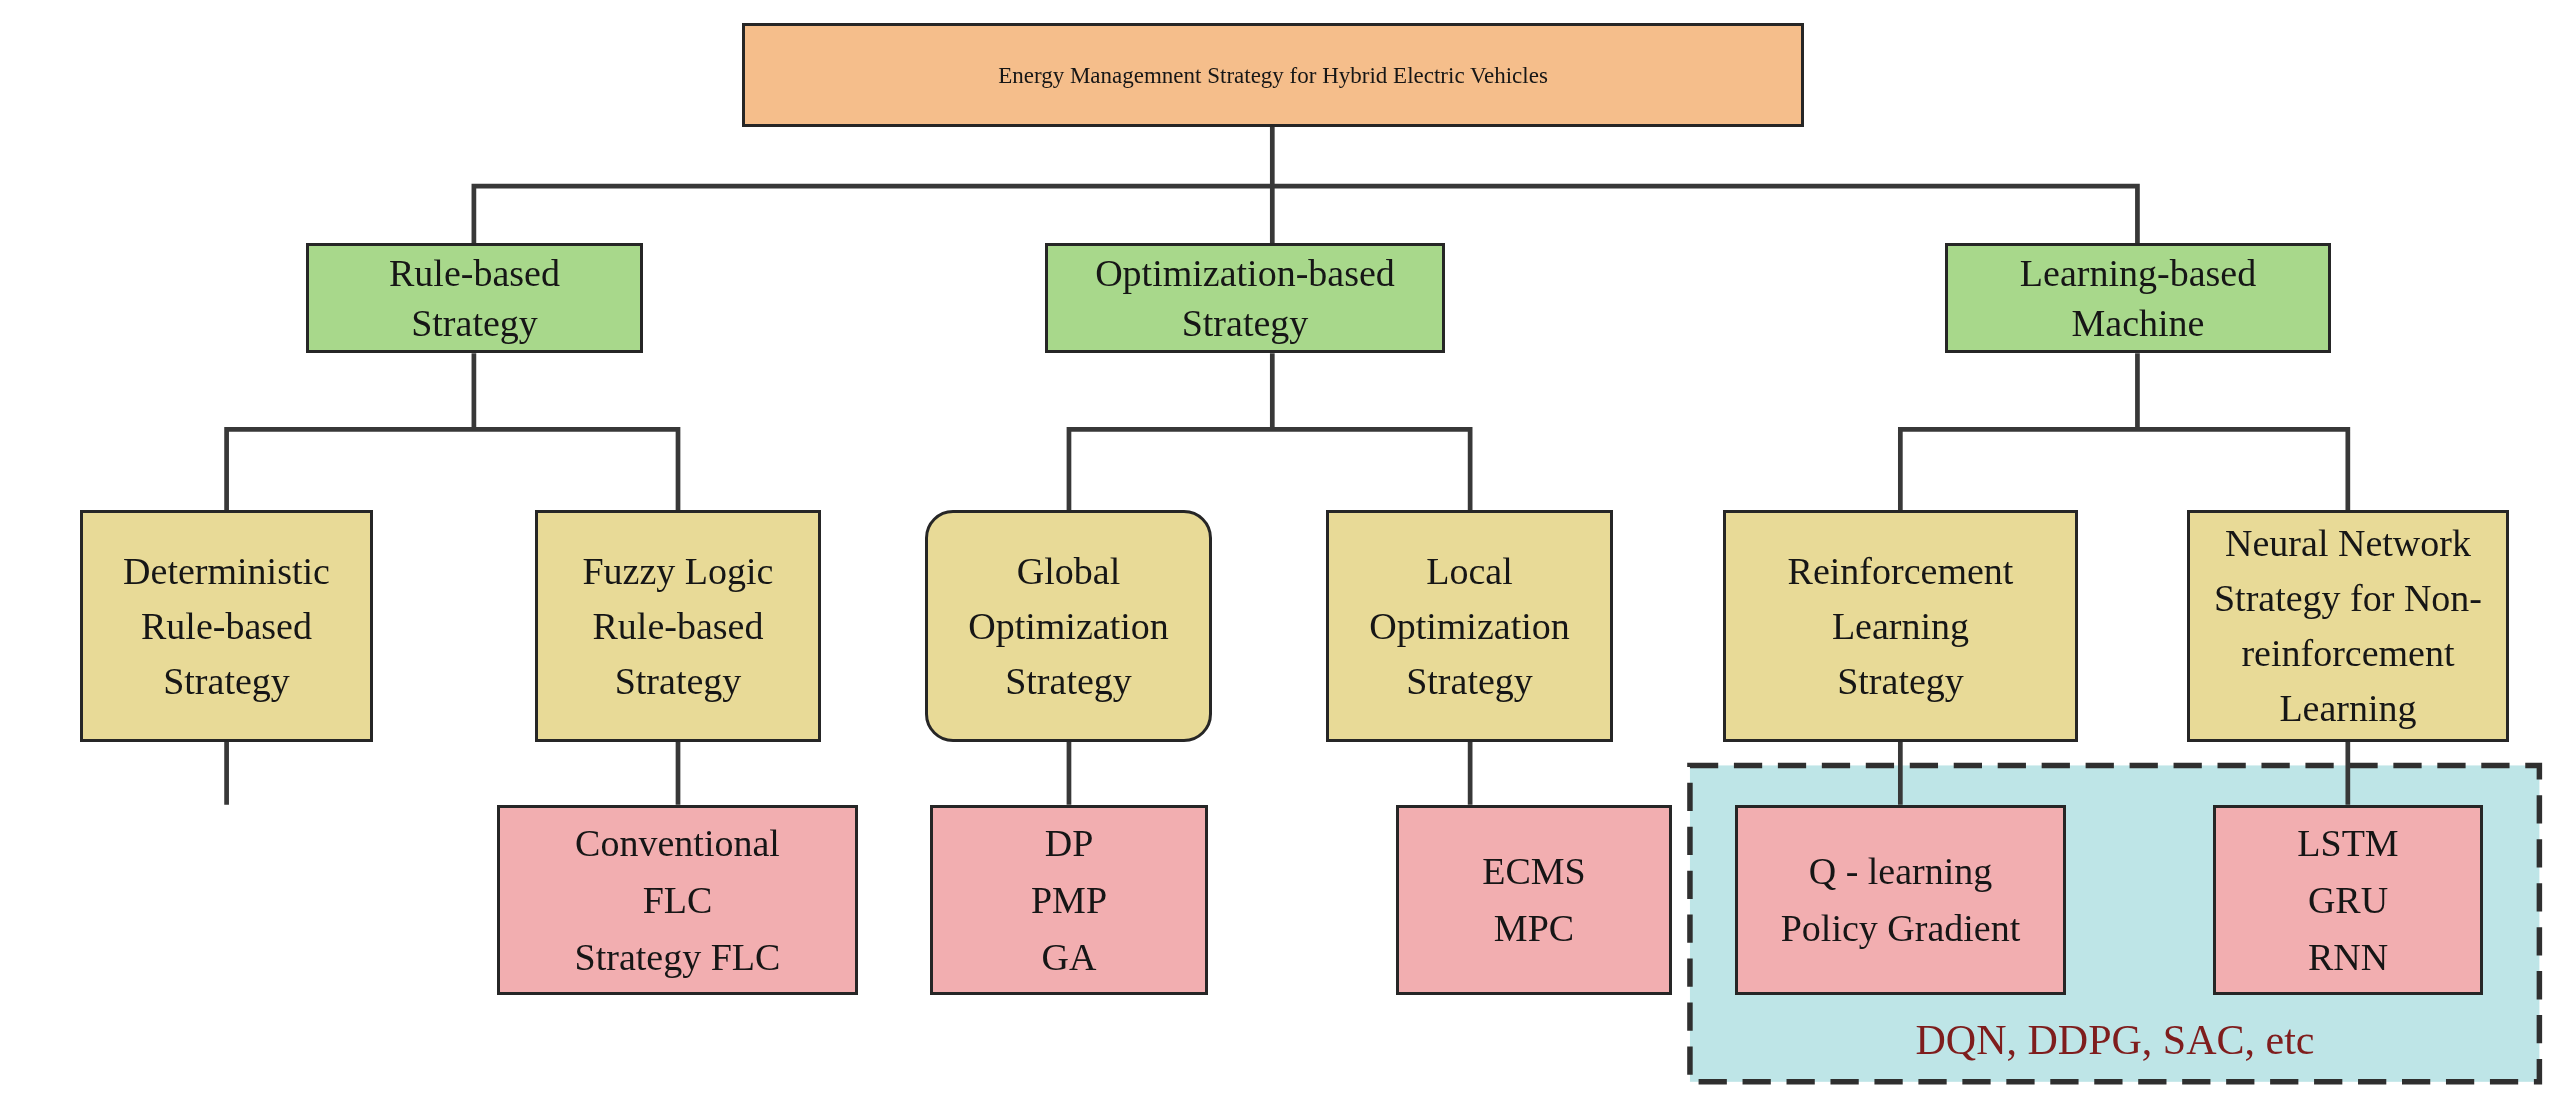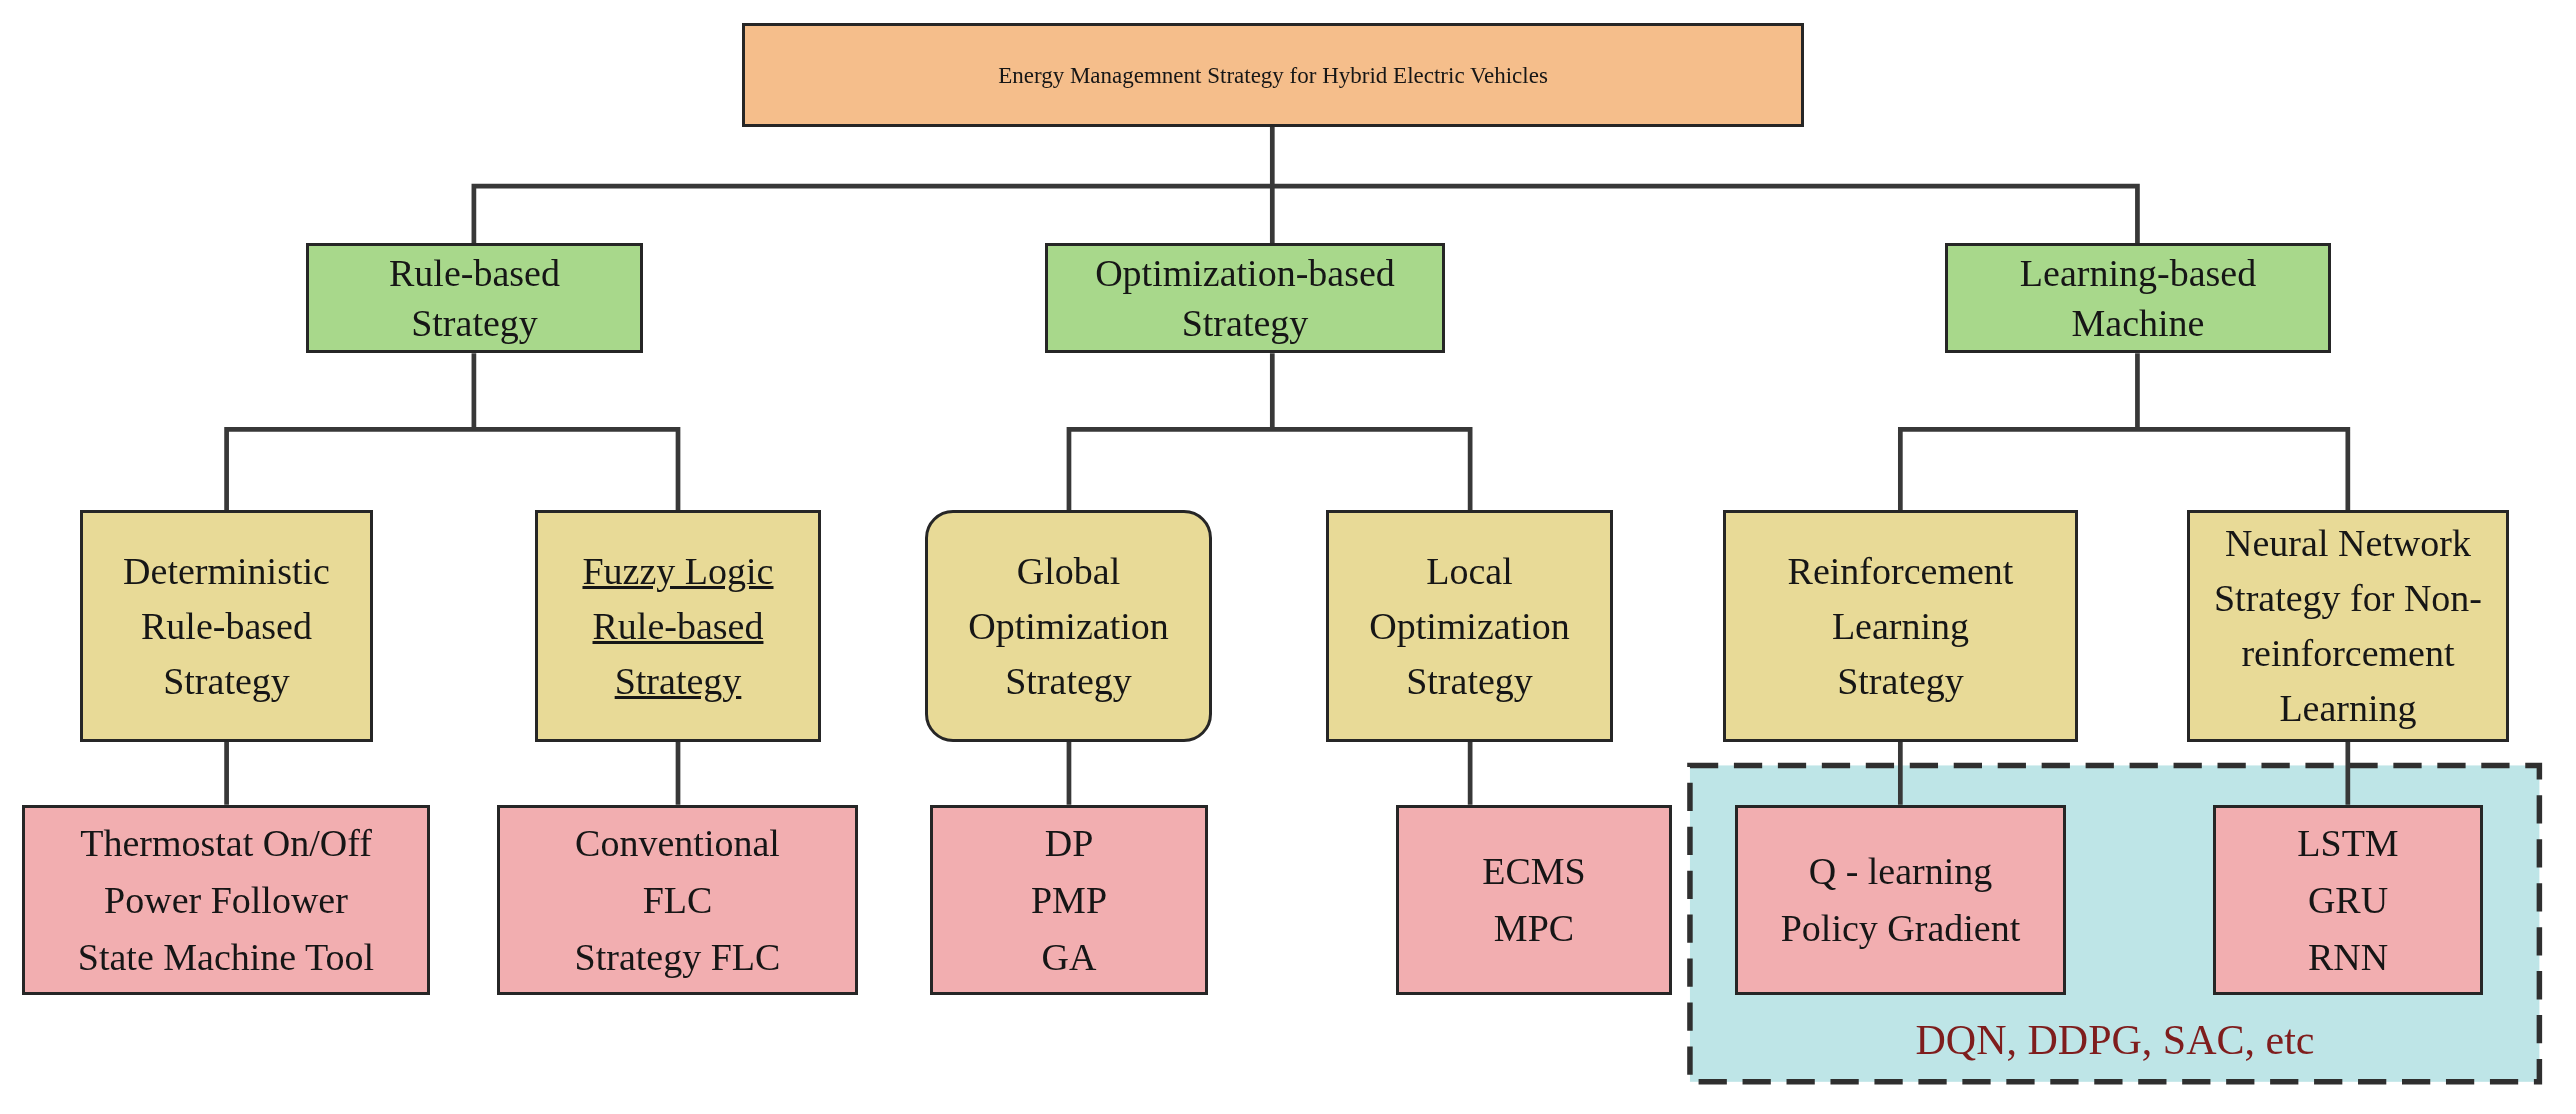--- a/index.html
+++ b/index.html
@@ -61,40 +61,37 @@
   <div class="node lv2" style="left:306px;top:243px;width:337px;height:110px;">Rule-based
 Strategy</div>
   <div class="node lv2" style="left:1045px;top:243px;width:400px;height:110px;">Optimization-based
 Strategy</div>
   <div class="node lv2" style="left:1945px;top:243px;width:386px;height:110px;">Learning-based
 Machine</div>
 
   <div class="node lv3" style="left:80px;top:510px;width:293px;height:232px;">Deterministic
 Rule-based
 Strategy</div>
-  <div class="node lv3" style="left:535px;top:510px;width:286px;height:232px;text-decoration:underline;">Fuzzy Logic
+  <div class="node lv3" style="left:535px;top:510px;width:286px;height:232px;">Fuzzy Logic
 Rule-based
 Strategy</div>
   <div class="node lv3" style="left:925px;top:510px;width:287px;height:232px;border-radius:28px;">Global
 Optimization
 Strategy</div>
   <div class="node lv3" style="left:1326px;top:510px;width:287px;height:232px;">Local
 Optimization
 Strategy</div>
   <div class="node lv3" style="left:1723px;top:510px;width:355px;height:232px;">Reinforcement
 Learning
 Strategy</div>
   <div class="node lv3" style="left:2187px;top:510px;width:322px;height:232px;">Neural Network
 Strategy for Non-
 reinforcement
 Learning</div>
 
-  <div class="node lv4" style="left:22px;top:805px;width:408px;height:190px;">Thermostat On/Off
-Power Follower
-State Machine Tool</div>
   <div class="node lv4" style="left:497px;top:805px;width:361px;height:190px;">Conventional
 FLC
 Strategy FLC</div>
   <div class="node lv4" style="left:930px;top:805px;width:278px;height:190px;">DP
 PMP
 GA</div>
   <div class="node lv4" style="left:1396px;top:805px;width:276px;height:190px;">ECMS
 MPC</div>
   <div class="node lv4" style="left:1735px;top:805px;width:331px;height:190px;">Q - learning
 Policy Gradient</div>

